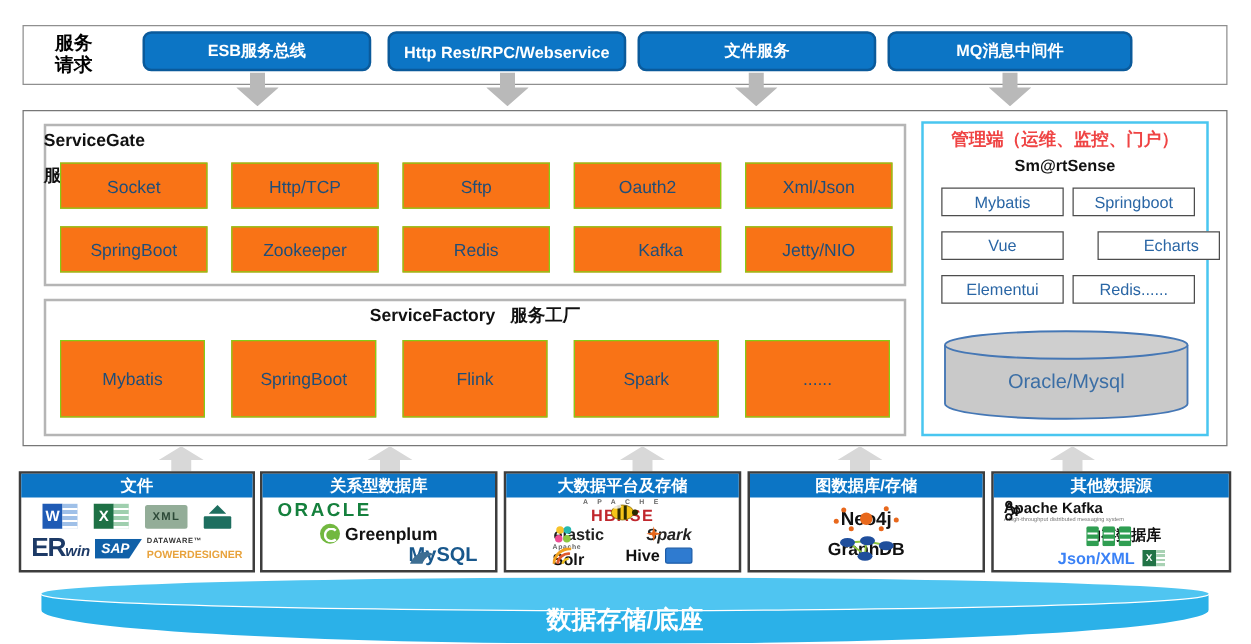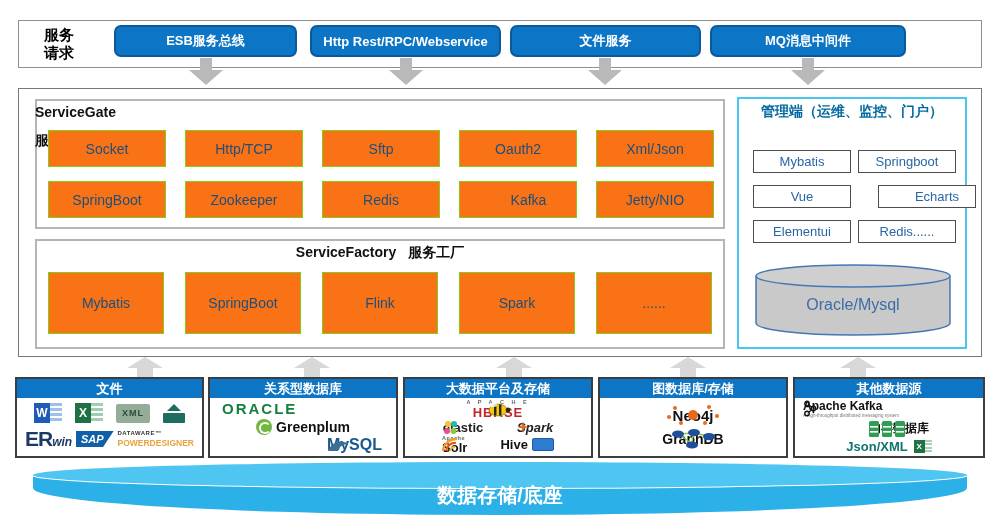--- a/index.html
+++ b/index.html
@@ -16,21 +16,21 @@
 
   
   .mid-box { position:absolute; left:18px; top:88px; width:964px; height:269px; border:1px solid #777; background:#fff; }
   .sub-box { position:absolute; border:2px solid #b5b5b5; background:#fff; }
   .panel-title { position:absolute; display:flex; justify-content:center; gap:12px; font-size:14px; font-weight:bold; color:#111; }
   .cell { position:absolute; border:1px solid #84cc16; background:#f97316; color:#1f4e79; font-size:14px;
           display:flex; align-items:center; justify-content:center; }
 
   
   .mgmt-box { position:absolute; left:737px; top:97px; width:230px; height:252px; border:2px solid #49c6f0; background:#fff; }
-  .mgmt-title { position:absolute; left:737px; top:103px; width:230px; text-align:center; font-size:14px; font-weight:bold; color:#0369a1; }
+  .mgmt-title { position:absolute; left:737px; top:103px; width:230px; text-align:center; font-size:14px; font-weight:bold; color:#ef4444; }
   .mgmt-sub { position:absolute; left:737px; top:125px; width:230px; text-align:center; font-size:13px; font-weight:bold; color:#111; }
   .cellM { position:absolute; width:98px; height:23px; border:1px solid #4d4d4d; background:#fff; color:#2a66a5; font-size:13px;
            display:flex; align-items:center; justify-content:center; }
 
   
   .src-box { position:absolute; top:377px; height:81px; border:2px solid #3d3d3d; background:#fff; display:flex; flex-direction:column; }
   .src-head { height:19px; background:#0c75c5; color:#fff; font-weight:bold; font-size:13px; display:flex; align-items:center; justify-content:center; flex:none; }
   .src-body { flex:1; position:relative; display:flex; flex-direction:column; justify-content:space-evenly; padding:1px 4px; }
   .row { display:flex; align-items:center; }
 
@@ -70,21 +70,21 @@
   .solr { font-size:13px; font-weight:900; color:#111; }
   .hive-text { font-size:13px; font-weight:900; color:#111; }
   .hive-box { display:inline-block; width:22px; height:13px; background:#2f7bd0; border-radius:2px; border:1px solid #1d5ca8; }
 
   .neo4j { font-size:15px; font-weight:900; color:#111; }
   .graphdb { font-size:14px; font-weight:900; color:#111; }
 
   .kafka-text { font-size:12px; font-weight:900; color:#111; }
   .kafka-tag { font-size:4.5px; color:#777; }
   .memdb { font-size:12px; font-weight:900; color:#111; }
-  .jsonxml { font-size:13px; font-weight:900; color:#0f766e; }
+  .jsonxml { font-size:13px; font-weight:900; color:#3b82f6; }
   .xls-mini { display:inline-flex; }
   .xls-mini .a { width:11px; height:13px; background:#217346; color:#fff; font-size:8px; font-weight:bold; display:flex; align-items:center; justify-content:center; }
   .xls-mini .b { width:7px; height:13px; background:#a9d2b4; background-image:repeating-linear-gradient(to bottom, rgba(255,255,255,0) 0 2px, #fff 2px 3.5px); }
 
   .disc { position:absolute; left:33px; top:462px; line-height:0; }
   svg text { font-family:"Liberation Sans", sans-serif; }
 </style>
 </head>
 <body>
 
@@ -137,20 +137,21 @@
     <span>服务工厂</span>
   </div>
   <div class="cell" style="left:48px;  top:272px; width:116px; height:62px;">Mybatis</div>
   <div class="cell" style="left:185px; top:272px; width:116px; height:62px;">SpringBoot</div>
   <div class="cell" style="left:322px; top:272px; width:116px; height:62px;">Flink</div>
   <div class="cell" style="left:459px; top:272px; width:116px; height:62px;">Spark</div>
   <div class="cell" style="left:596px; top:272px; width:116px; height:62px;">......</div>
 
   <div class="mgmt-box"></div>
   <div class="mgmt-title">管理端（运维、监控、门户）</div>
+  <div class="mgmt-sub">Sm@rtSense</div>
   <div class="cellM" style="left:753px; top:150px;">Mybatis</div>
   <div class="cellM" style="left:858px; top:150px;">Springboot</div>
   <div class="cellM" style="left:753px; top:185px;">Vue</div>
   <div class="cellM" style="left:878px; top:185px;padding-left:20px;">Echarts</div>
   <div class="cellM" style="left:753px; top:220px;">Elementui</div>
   <div class="cellM" style="left:858px; top:220px;">Redis......</div>
 
   <span class="arr" style="left:753px; top:262px;">
     <svg width="200" height="78">
       <path d="M3,14 L3,61 A97,12 0 0 0 197,61 L197,14" fill="#c9c9c9" stroke="#4577b5" stroke-width="1.5"></path>

